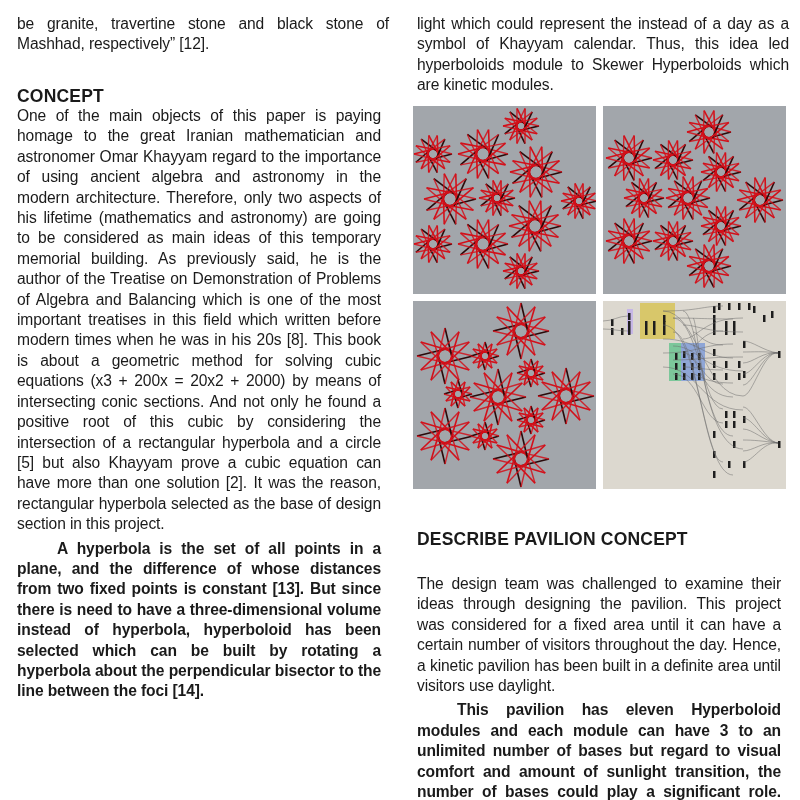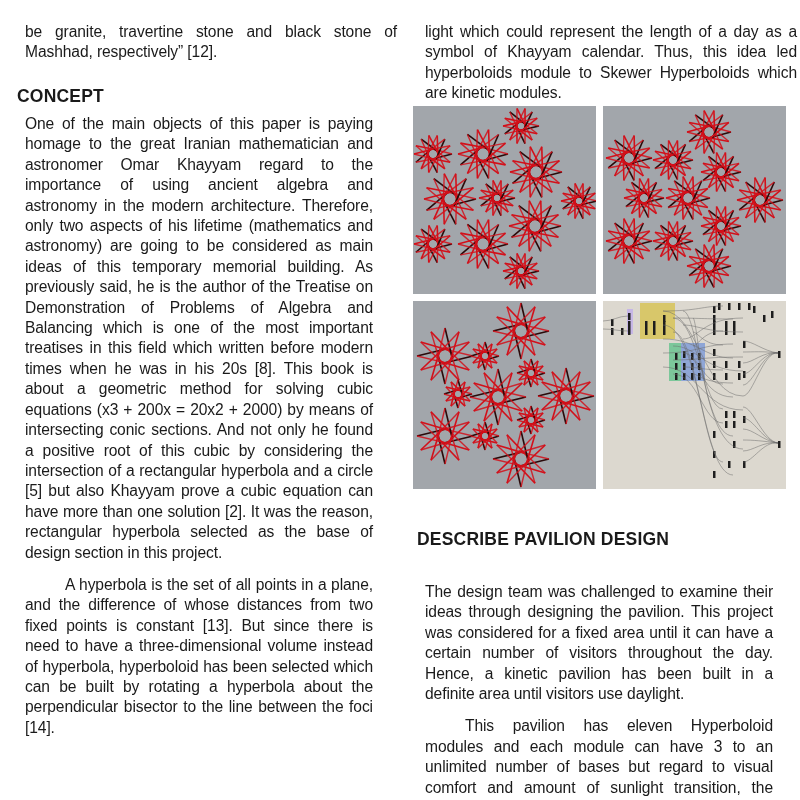--- a/index.html
+++ b/index.html
@@ -1,22 +1,22 @@
 <!DOCTYPE html>
 <html><head>
 <meta charset="utf-8">
 <style>
   html, body { margin: 0; padding: 0; background: #ffffff; }
   body { width: 800px; height: 800px; overflow: hidden; position: relative;
          font-family: "Liberation Sans", "DejaVu Sans", sans-serif; color: #1a1a1a; }
   .col { position: absolute; top: 0; }
   .col-left { left: 13px; width: 372px; }
   .col-right { left: 413px; width: 372px; }
-  .para { font-size: 15.6px; line-height: 20.4px; text-align: justify; margin: 12px; letter-spacing: -0.1px; }
-  .para.indent { text-indent: 40px; }
+  .para { font-size: 15.6px; line-height: 20.4px; text-align: justify; margin: 4px; letter-spacing: -0.1px; }
+  .para.indent { text-indent: 40px; font-weight: bold; }
   .h { font-weight: bold; font-size: 17.5px; line-height: 22px; margin: 4px; letter-spacing: 0.2px; }
   .p-top-left { position: absolute; top: 10px; left: 0; width: 372px; }
   .h-concept { position: absolute; top: 81px; left: 0; }
   .p-concept { position: absolute; top: 102px; left: 0; width: 372px; }
   .p-top-right { position: absolute; top: 10px; left: 0; width: 372px; }
   .h-pavilion { position: absolute; top: 524px; left: 0; }
   .p-pavilion { position: absolute; top: 570px; left: 0; width: 372px; }
   .figure { position: absolute; top: 106px; left: 0; width: 372px; height: 382px; }
   .panel { position: absolute; width: 183px; height: 188px; overflow: hidden; }
   .panel.p1 { left: 0; top: 0; background: #a2a6ab; }
@@ -31,21 +31,21 @@
 <div class="col col-left">
   <p class="para p-top-left">be granite, travertine stone and black stone of Mashhad, respectively” [12].</p>
   <h2 class="h h-concept">CONCEPT</h2>
   <div class="p-concept">
     <p class="para">One of the main objects of this paper is paying homage to the great Iranian mathematician and astronomer Omar Khayyam regard to the importance of using ancient algebra and astronomy in the modern architecture.  Therefore, only two aspects of his lifetime (mathematics and astronomy) are going to be considered as main ideas of this temporary memorial building.  As previously said, he is the author of the Treatise on Demonstration of Problems of Algebra and Balancing which is one of the most important treatises in this field which written before modern times when he was in his 20s [8]. This book is about a geometric method for solving cubic equations (x3 + 200x = 20x2 + 2000) by means of intersecting conic sections. And not only he found a positive root of this cubic by considering the intersection of a rectangular hyperbola and a circle [5] but also Khayyam prove a cubic equation can have more than one solution [2].  It was the reason, rectangular hyperbola selected as the base of design section in this project.</p>
     <p class="para indent">A hyperbola is the set of all points in a plane, and the difference of whose distances from two fixed points is constant [13].  But since there is need to have a three-dimensional volume instead of hyperbola, hyperboloid has been selected which can be built by rotating a hyperbola about the perpendicular bisector to the line between the foci [14].</p>
   </div>
 </div>
 
 <div class="col col-right">
-  <p class="para p-top-right">light which could represent the length of a day as a symbol of Khayyam calendar.  Thus, this idea led hyperboloids module to Skewer Hyperboloids which are kinetic modules.</p>
+  <p class="para p-top-right">light which could represent the instead of a day as a symbol of Khayyam calendar.  Thus, this idea led hyperboloids module to Skewer Hyperboloids which are kinetic modules.</p>
 
   <div class="figure">
     <div class="panel p1">
       <svg id="svg1" width="183" height="188" viewBox="0 0 183 188">
           <g>
             <line x1="39" y1="48" x2="17.791252683891933" y2="53.578658915329505" stroke="#2a0a0a" stroke-width="1.6"></line>
             <line x1="39" y1="48" x2="17.791252683891933" y2="42.421341084670495" stroke="#d3101a" stroke-width="1.4" opacity="0.85"></line>
             <line x1="37.11840849014597" y1="56.24379104323361" x2="15.58949804167894" y2="52.067858463079325" stroke="#d3101a" stroke-width="1.6"></line>
             <line x1="37.11840849014597" y1="56.24379104323361" x2="20.430476820568277" y2="42.015462448362996" stroke="#d3101a" stroke-width="1.4" opacity="0.85"></line>
             <line x1="31.846306235315936" y1="62.854798166892564" x2="14.26129740356821" y2="49.7513687532062" stroke="#d3101a" stroke-width="1.6"></line>
@@ -1134,18 +1134,18 @@
           <path d="M140,128 C150,128 160,140 175,142" stroke="#6a6a6a" stroke-width="0.5" fill="none"></path>
           <path d="M140,139 C150,139 160,140 175,142" stroke="#6a6a6a" stroke-width="0.5" fill="none"></path>
           <path d="M140,150 C150,150 160,140 175,142" stroke="#6a6a6a" stroke-width="0.5" fill="none"></path>
           <path d="M140,161 C150,161 160,140 175,142" stroke="#6a6a6a" stroke-width="0.5" fill="none"></path>
           <path d="M0,20 C10,20 15,15 25,15" stroke="#6a6a6a" stroke-width="0.5" fill="none"></path>
           <path d="M0,28 C10,28 15,30 25,30" stroke="#6a6a6a" stroke-width="0.5" fill="none"></path>
         </svg>
     </div>
   </div>
 
-  <h2 class="h h-pavilion">DESCRIBE PAVILION DESIGN</h2>
+  <h2 class="h h-pavilion">DESCRIBE PAVILION CONCEPT</h2>
   <div class="p-pavilion">
     <p class="para">The design team was challenged to examine their ideas through designing the pavilion.  This project was considered for a fixed area until it can have a certain number of visitors throughout the day. Hence, a kinetic pavilion has been built in a definite area until visitors use daylight.</p>
     <p class="para indent">This pavilion has eleven Hyperboloid modules and each module can have 3 to an unlimited number of bases but regard to visual comfort and amount of sunlight transition, the number of bases could play a significant role. Since with the right number of bases not only could show Hyperboloids form of the mod-</p>
   </div>
 </div>
 
 </body></html>

